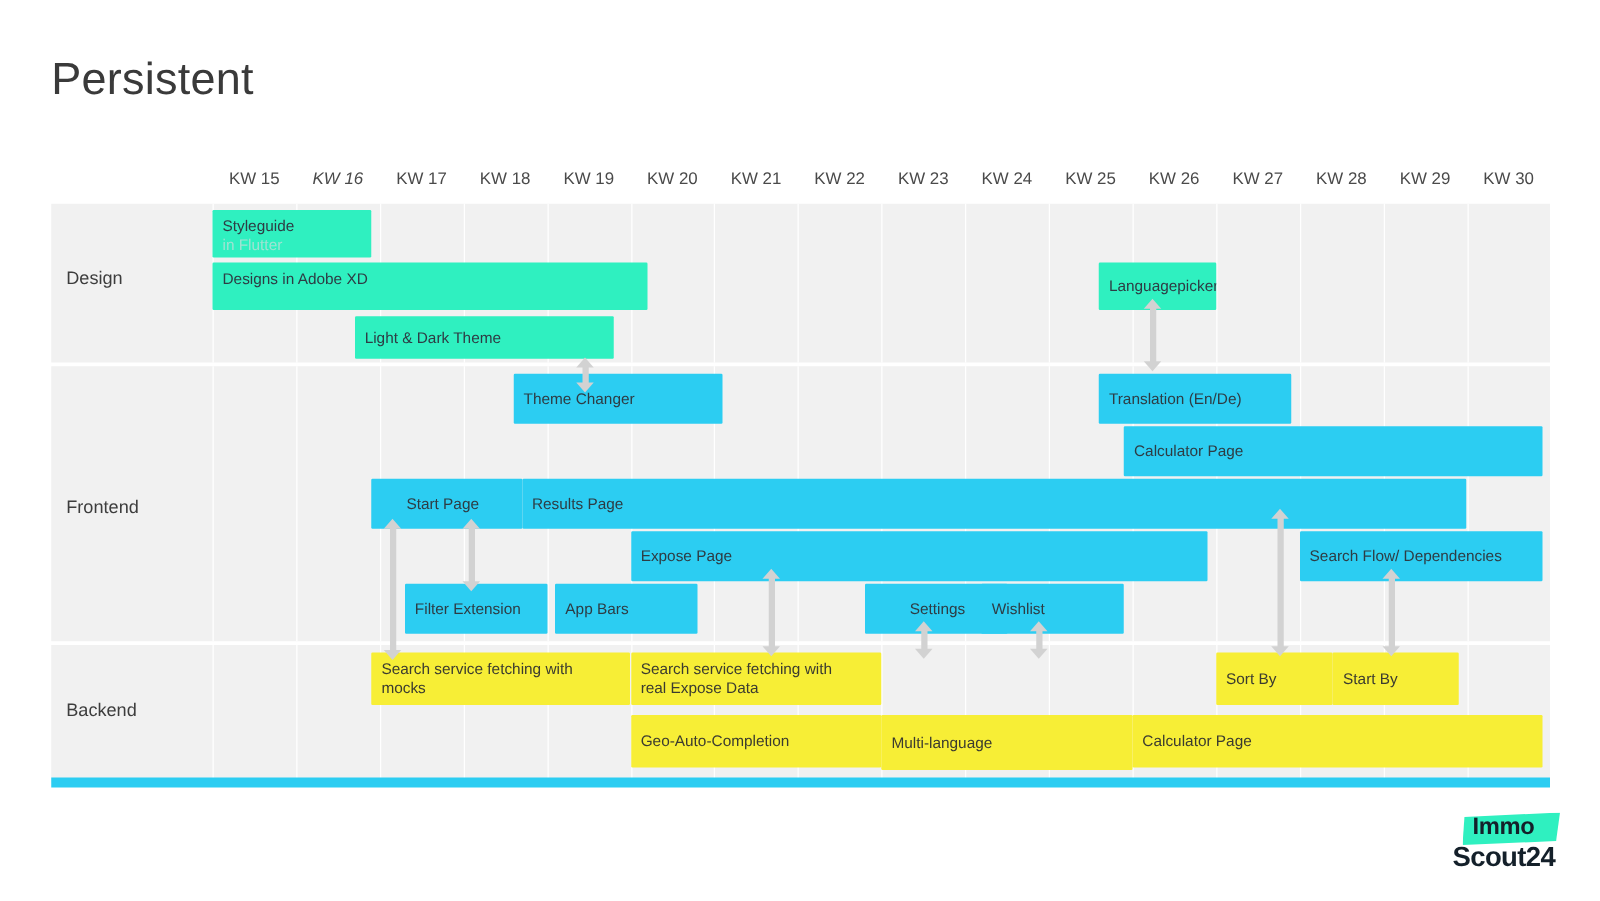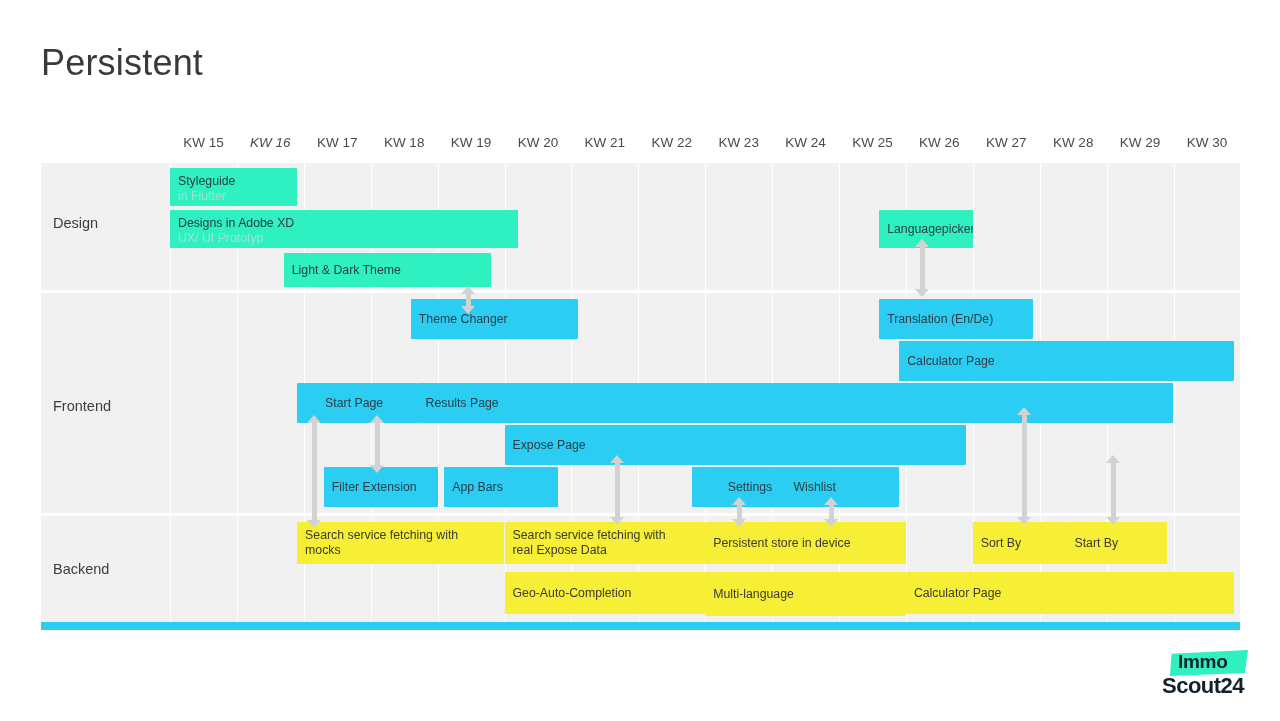--- a/index.html
+++ b/index.html
@@ -183,21 +183,20 @@
         <div class="gridline" style="left: 1065.6px; top: 0px; height: 127px;"></div>
         <div class="gridline" style="left: 1132.5px; top: 0px; height: 127px;"></div>
         <div class="gridline" style="left: 1199.4px; top: 0px; height: 127px;"></div>
         <div class="lane-label" style="top: 52px;">Design</div>
         <div class="bar teal" style="left: 129px; width: 127.11px; top: 5px; height: 38px;">
           <span class="t1">Styleguide</span>
           <span class="t2">in Flutter</span>
         </div>
         <div class="bar teal" style="left: 129px; width: 347.88px; top: 47px; height: 38px;">
           <span class="t1">Designs in Adobe XD</span>
-          <span class="t2">UX/ UI Prototyp</span>
         </div>
         <div class="bar teal vcenter" style="left: 242.73px; width: 207.39px; top: 90px; height: 34px;">
           <span class="t1">Light &amp; Dark Theme</span>
         </div>
         <div class="bar teal vcenter" style="left: 838.14px; width: 93.66px; top: 47px; height: 38px;">
           <span class="t1">Languagepicker</span>
         </div>
       </div>
       <div class="lane" style="top: 130px; height: 220px;">
         <div class="gridline" style="left: 129px; top: 0px; height: 220px;"></div>
@@ -228,20 +227,23 @@
           <span class="t1">Calculator Page</span>
         </div>
         <div class="bar cyan vcenter" style="left: 256.11px; width: 120.42px; top: 90px; height: 40px; padding-left: 28px;">
           <span class="t1">Start Page</span>
         </div>
         <div class="bar cyan vcenter" style="left: 376.53px; width: 755.97px; top: 90px; height: 40px;">
           <span class="t1">Results Page</span>
         </div>
         <div class="bar cyan vcenter" style="left: 463.5px; width: 461.61px; top: 132px; height: 40px;">
           <span class="t1">Expose Page</span>
+        </div>
+        <div class="bar cyan vcenter" style="left: 998.7px; width: 194.01px; top: 132px; height: 40px;">
+          <span class="t1">Search Flow/ Dependencies</span>
         </div>
         <div class="bar cyan vcenter" style="left: 282.87px; width: 113.73px; top: 174px; height: 40px;">
           <span class="t1">Filter Extension</span>
         </div>
         <div class="bar cyan vcenter" style="left: 403.29px; width: 113.73px; top: 174px; height: 40px;">
           <span class="t1">App Bars</span>
         </div>
         <div class="bar cyan vcenter" style="left: 650.82px; width: 113.73px; top: 174px; height: 40px; padding-left: 36px;">
           <span class="t1">Settings</span>
         </div>
@@ -269,23 +271,20 @@
         <div class="gridline" style="left: 1199.4px; top: 0px; height: 110px;"></div>
         <div class="lane-label" style="top: 45px;">Backend</div>
         <div class="bar yellow vcenter" style="left: 256.11px; width: 207.39px; top: 6px; height: 42px;">
           <span class="t1">Search service fetching with
 mocks</span>
         </div>
         <div class="bar yellow vcenter" style="left: 463.5px; width: 200.7px; top: 6px; height: 42px;">
           <span class="t1">Search service fetching with
 real Expose Data</span>
         </div>
-        <div class="bar yellow vcenter" style="left: 664.2px; width: 200.7px; top: 6px; height: 42px;">
-          <span class="t1">Persistent store in device</span>
-        </div>
         <div class="bar yellow vcenter" style="left: 931.8px; width: 93.66px; top: 6px; height: 42px;">
           <span class="t1">Sort By</span>
         </div>
         <div class="bar yellow vcenter" style="left: 1025.46px; width: 100.35px; top: 6px; height: 42px;">
           <span class="t1">Start By</span>
         </div>
         <div class="bar yellow vcenter" style="left: 463.5px; width: 200.7px; top: 56px; height: 42px;">
           <span class="t1">Geo-Auto-Completion</span>
         </div>
         <div class="bar yellow vcenter" style="left: 664.2px; width: 200.7px; top: 56px; height: 44px;">

